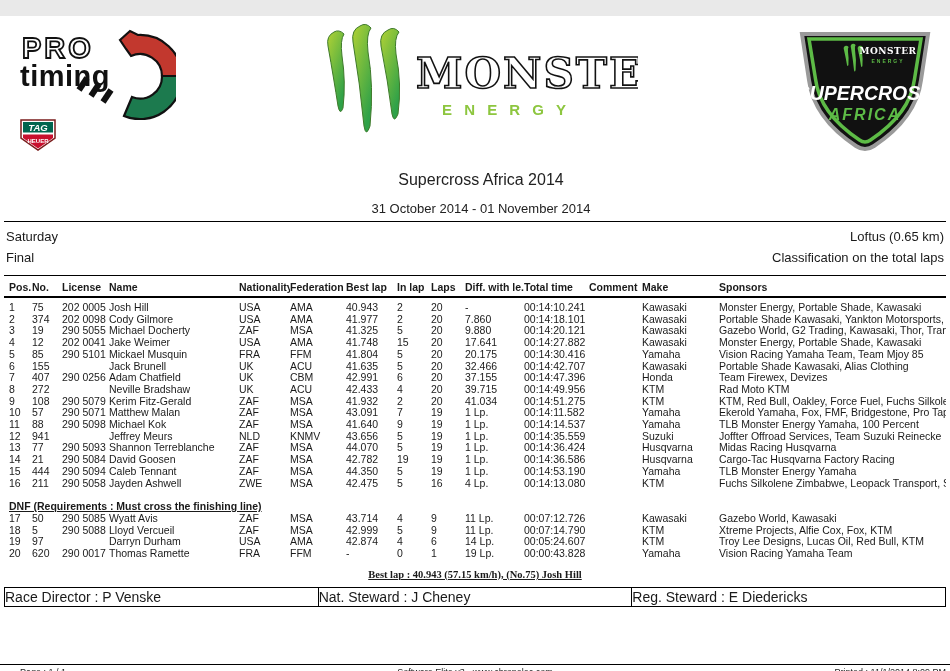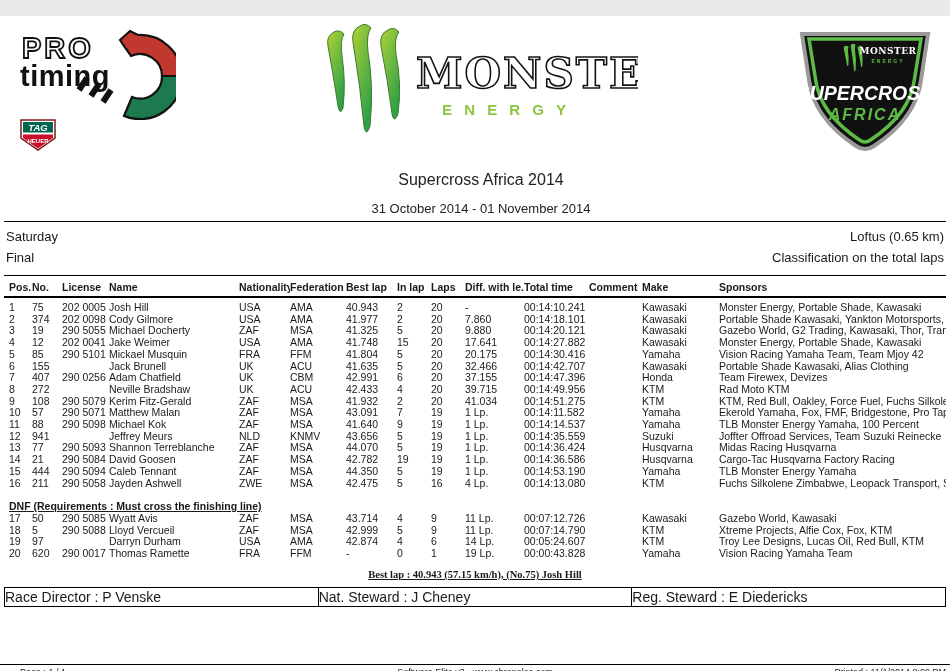--- a/index.html
+++ b/index.html
@@ -248,21 +248,21 @@
             <td>Mickael Musquin</td>
             <td>FRA</td>
             <td>FFM</td>
             <td>41.804</td>
             <td>5</td>
             <td>20</td>
             <td>20.175</td>
             <td>00:14:30.416</td>
             <td></td>
             <td>Yamaha</td>
-            <td>Vision Racing Yamaha Team, Team Mjoy 42</td>
+            <td>Vision Racing Yamaha Team, Team Mjoy 85</td>
           </tr>
           <tr>
             <td>6</td>
             <td>155</td>
             <td></td>
             <td>Jack Brunell</td>
             <td>UK</td>
             <td>ACU</td>
             <td>41.635</td>
             <td>5</td>

